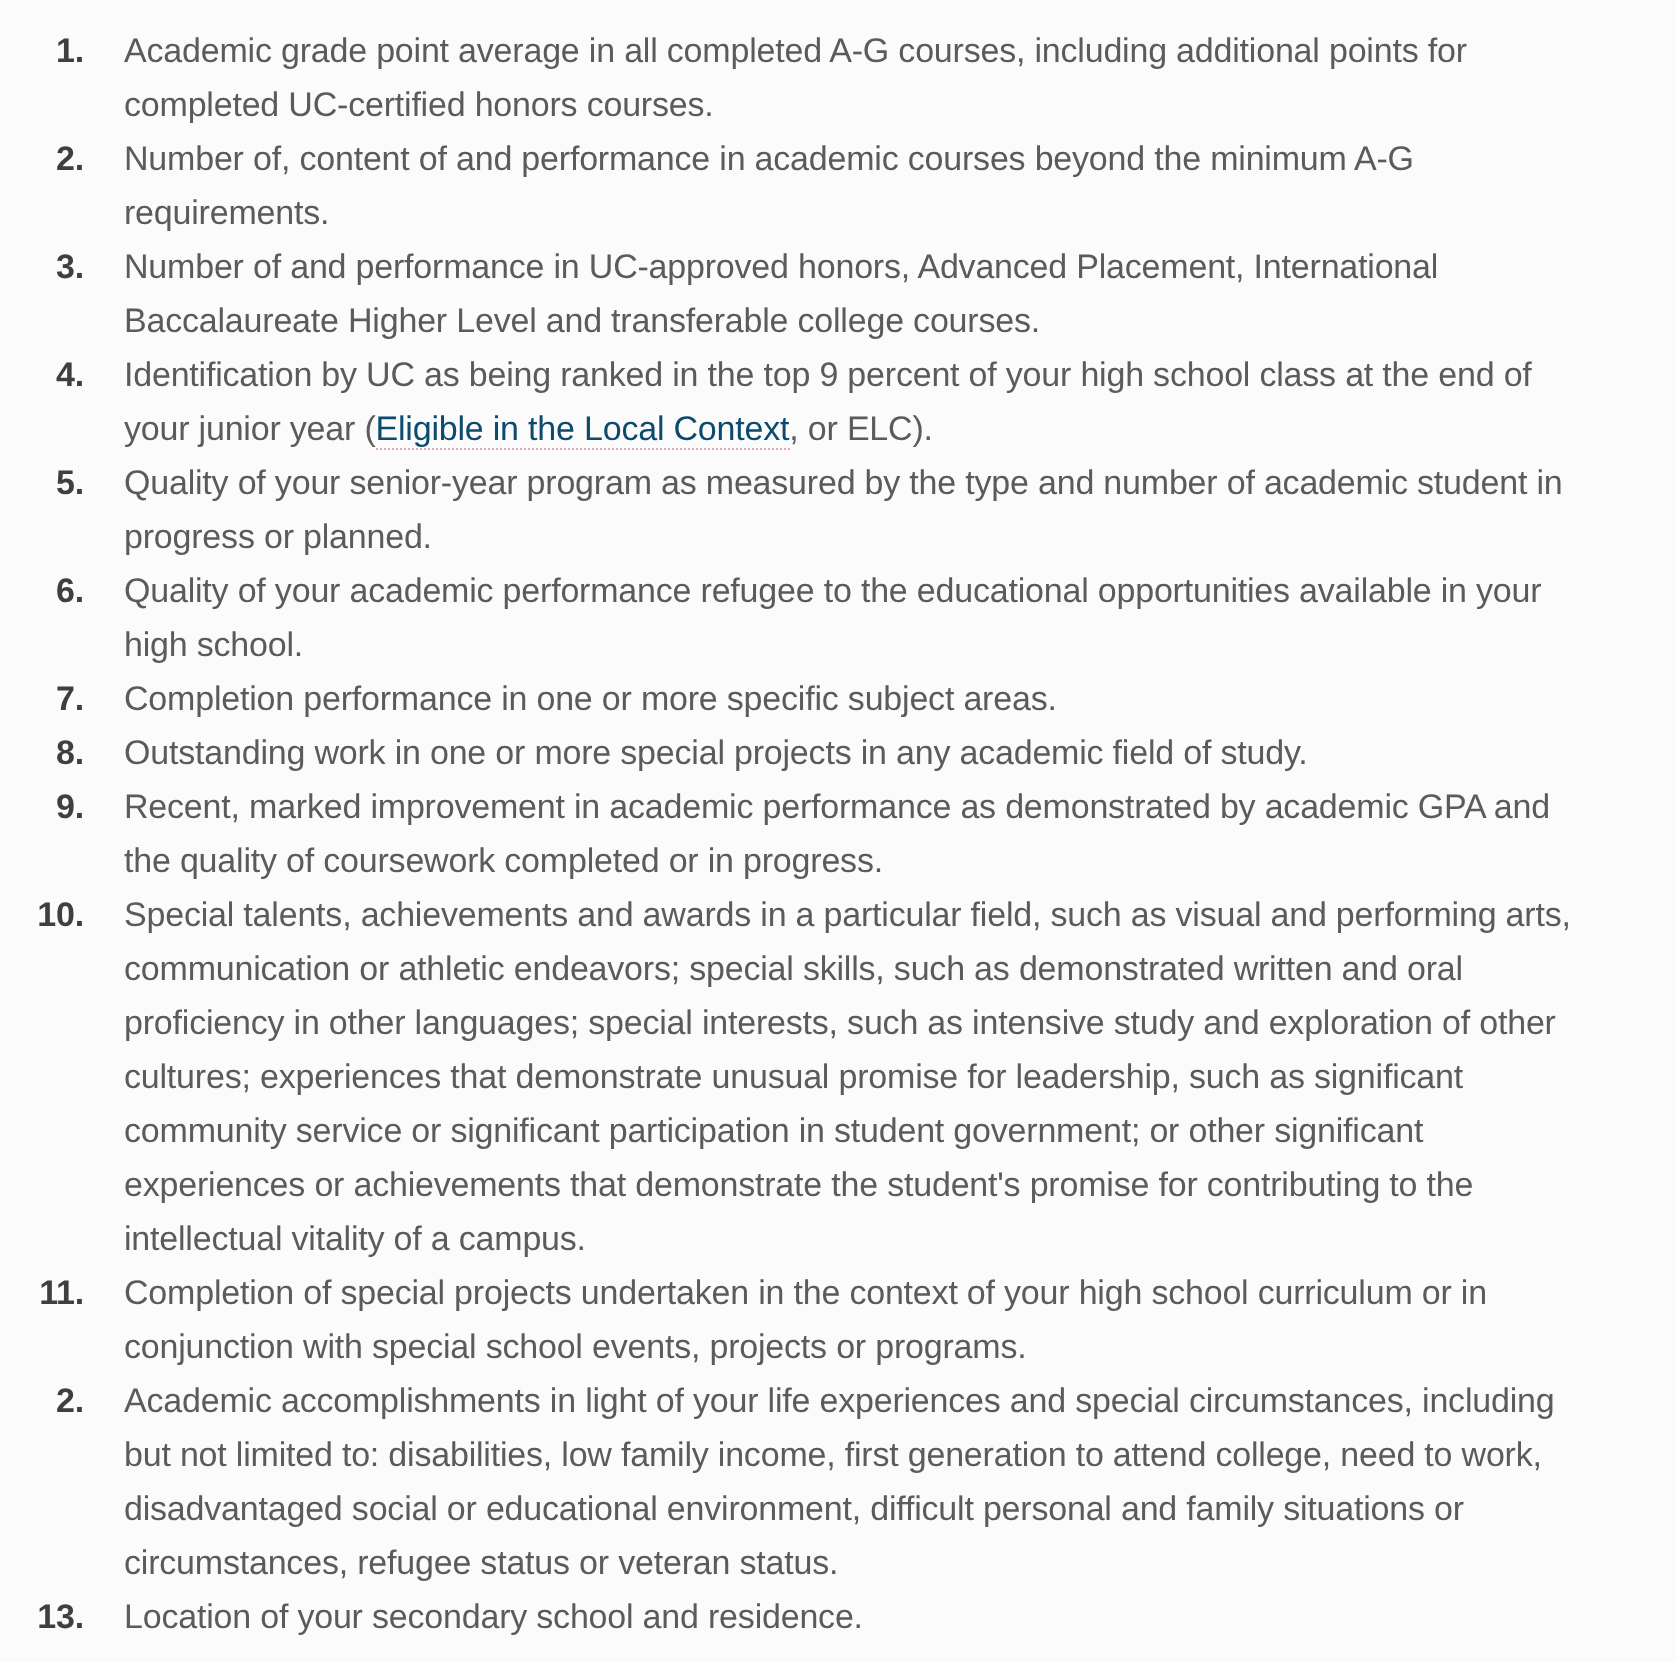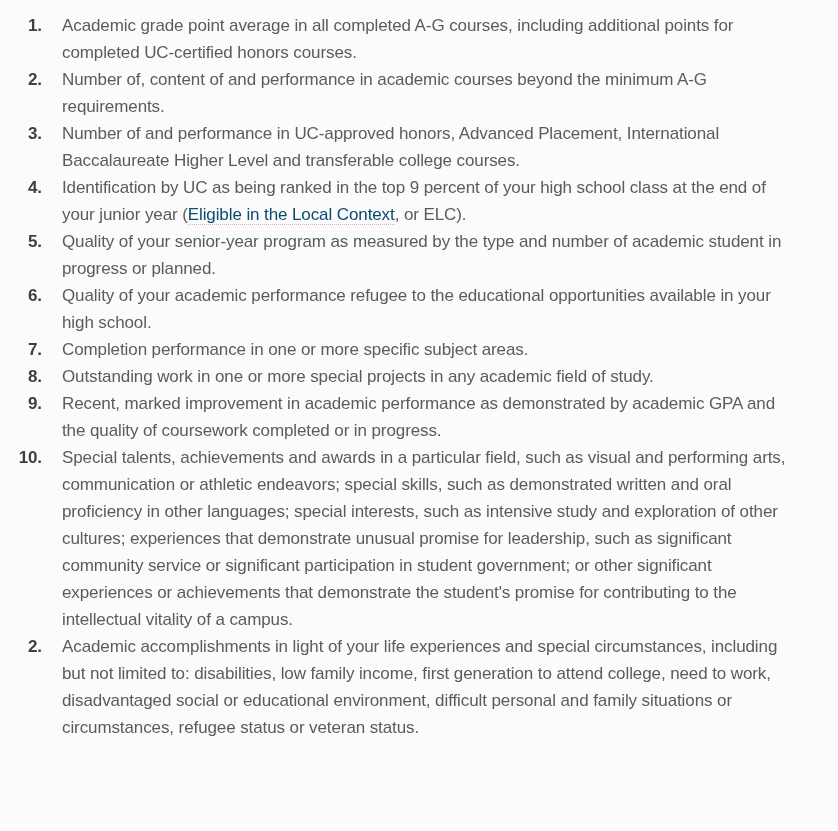--- a/index.html
+++ b/index.html
@@ -95,20 +95,28 @@
   <div class="list-item">
     <span class="num">9.</span>
     <div class="item-text">Recent, marked improvement in academic performance as demonstrated by academic GPA and the quality of coursework completed or in progress.</div>
   </div>
 
   <div class="list-item">
     <span class="num">10.</span>
     <div class="item-text">Special talents, achievements and awards in a particular field, such as visual and performing arts, communication or athletic endeavors; special skills, such as demonstrated written and oral proficiency in other languages; special interests, such as intensive study and exploration of other cultures; experiences that demonstrate unusual promise for leadership, such as significant community service or significant participation in student government; or other significant experiences or achievements that demonstrate the student's promise for contributing to the intellectual vitality of a campus.</div>
   </div>
 
+  <div class="list-item">
+    <span class="num">11.</span>
+    <div class="item-text">Completion of special projects undertaken in the context of your high school curriculum or in conjunction with special school events, projects or programs.</div>
+  </div>
 
   <div class="list-item">
     <span class="num">2.</span>
     <div class="item-text">Academic accomplishments in light of your life experiences and special circumstances, including but not limited to: disabilities, low family income, first generation to attend college, need to work, disadvantaged social or educational environment, difficult personal and family situations or circumstances, refugee status or veteran status.</div>
   </div>
 
+  <div class="list-item">
+    <span class="num">13.</span>
+    <div class="item-text">Location of your secondary school and residence.</div>
+  </div>
 
 </div>
 
 </body></html>

